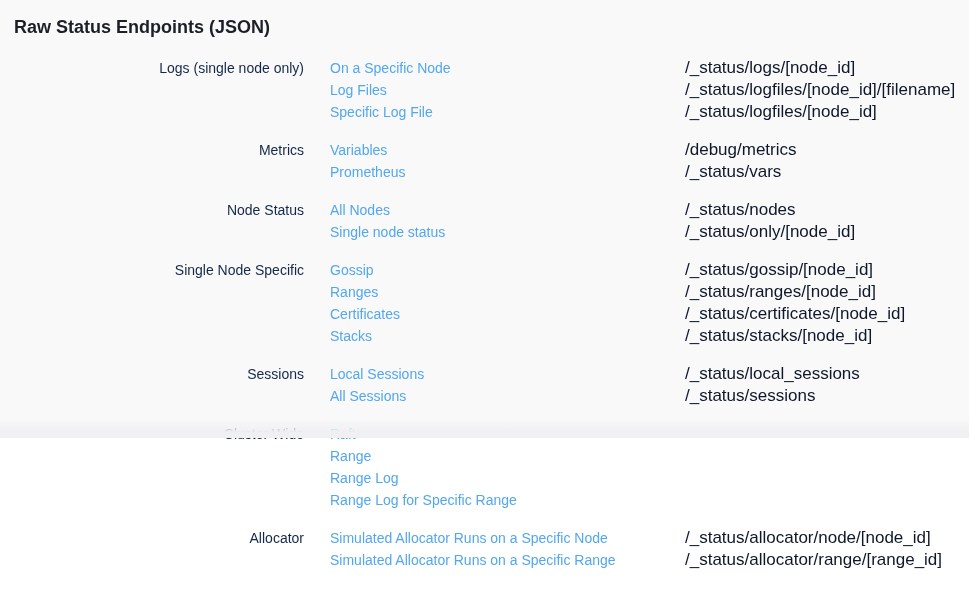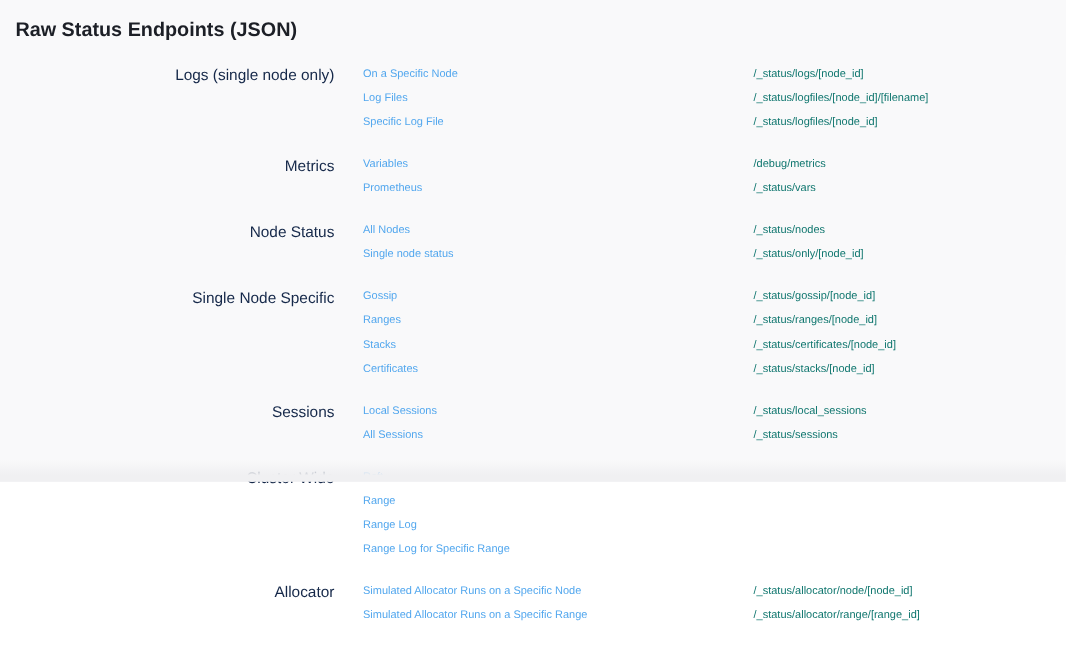--- a/index.html
+++ b/index.html
@@ -40,30 +40,30 @@
     text-align: right;
     font-size: 14px;
     line-height: 22px;
     color: #152849;
   }
   .links {
     padding-left: 26px;
   }
   .links a {
     display: block;
-    font-size: 10px;
+    font-size: 14px;
     line-height: 22px;
     color: #52a7ee;
     text-decoration: none;
     cursor: pointer;
   }
   .paths div {
-    font-size: 10px;
+    font-size: 17px;
     line-height: 22px;
-    color: #0f766e;
+    color: #0f172a;
   }
   .bottom-strip {
     position: absolute;
     left: 0;
     right: 0;
     bottom: 0;
     height: 20px;
     background: linear-gradient(to bottom, rgba(240,240,242,0) 0%, #f0f0f2 70%);
     pointer-events: none;
   }
@@ -107,22 +107,22 @@
         <div class="paths">
           <div>/_status/nodes</div>
           <div>/_status/only/[node_id]</div>
         </div>
       </div>
       <div class="group">
         <div class="cat">Single Node Specific</div>
         <div class="links">
           <a>Gossip</a>
           <a>Ranges</a>
+          <a>Certificates</a>
           <a>Stacks</a>
-          <a>Certificates</a>
         </div>
         <div class="paths">
           <div>/_status/gossip/[node_id]</div>
           <div>/_status/ranges/[node_id]</div>
           <div>/_status/certificates/[node_id]</div>
           <div>/_status/stacks/[node_id]</div>
         </div>
       </div>
       <div class="group">
         <div class="cat">Sessions</div>

